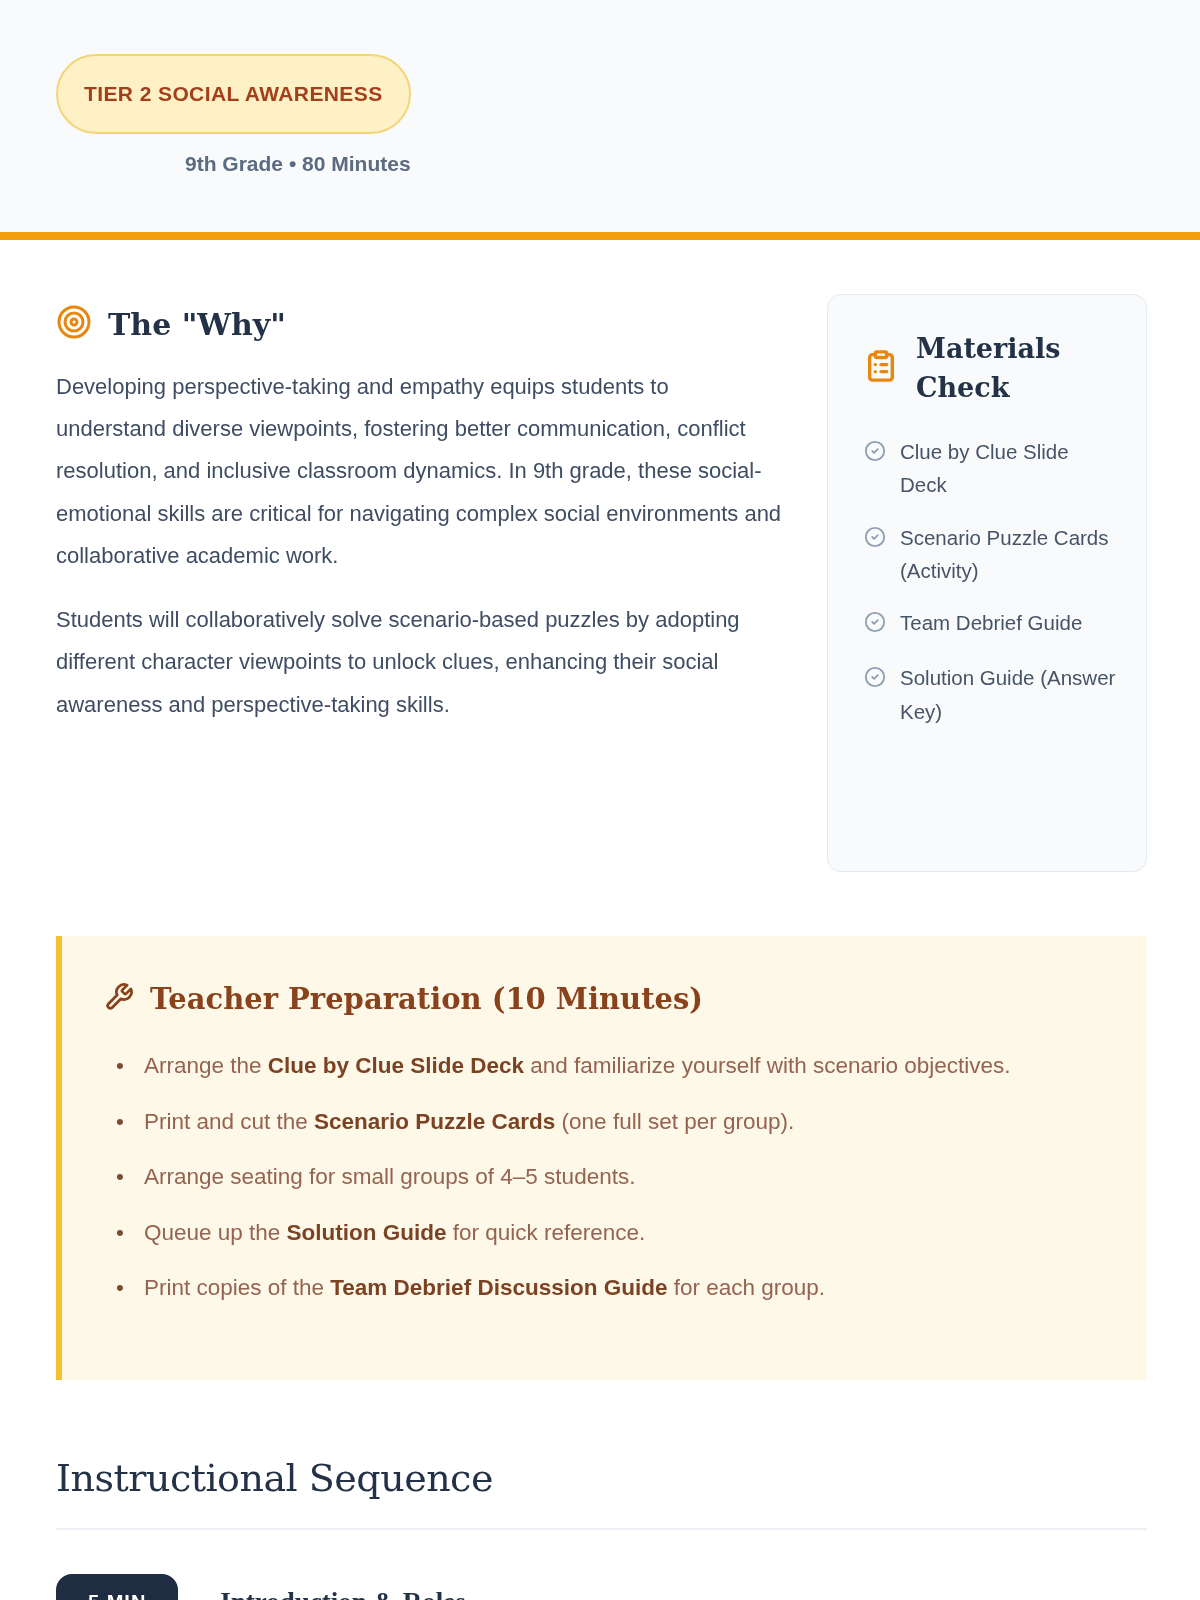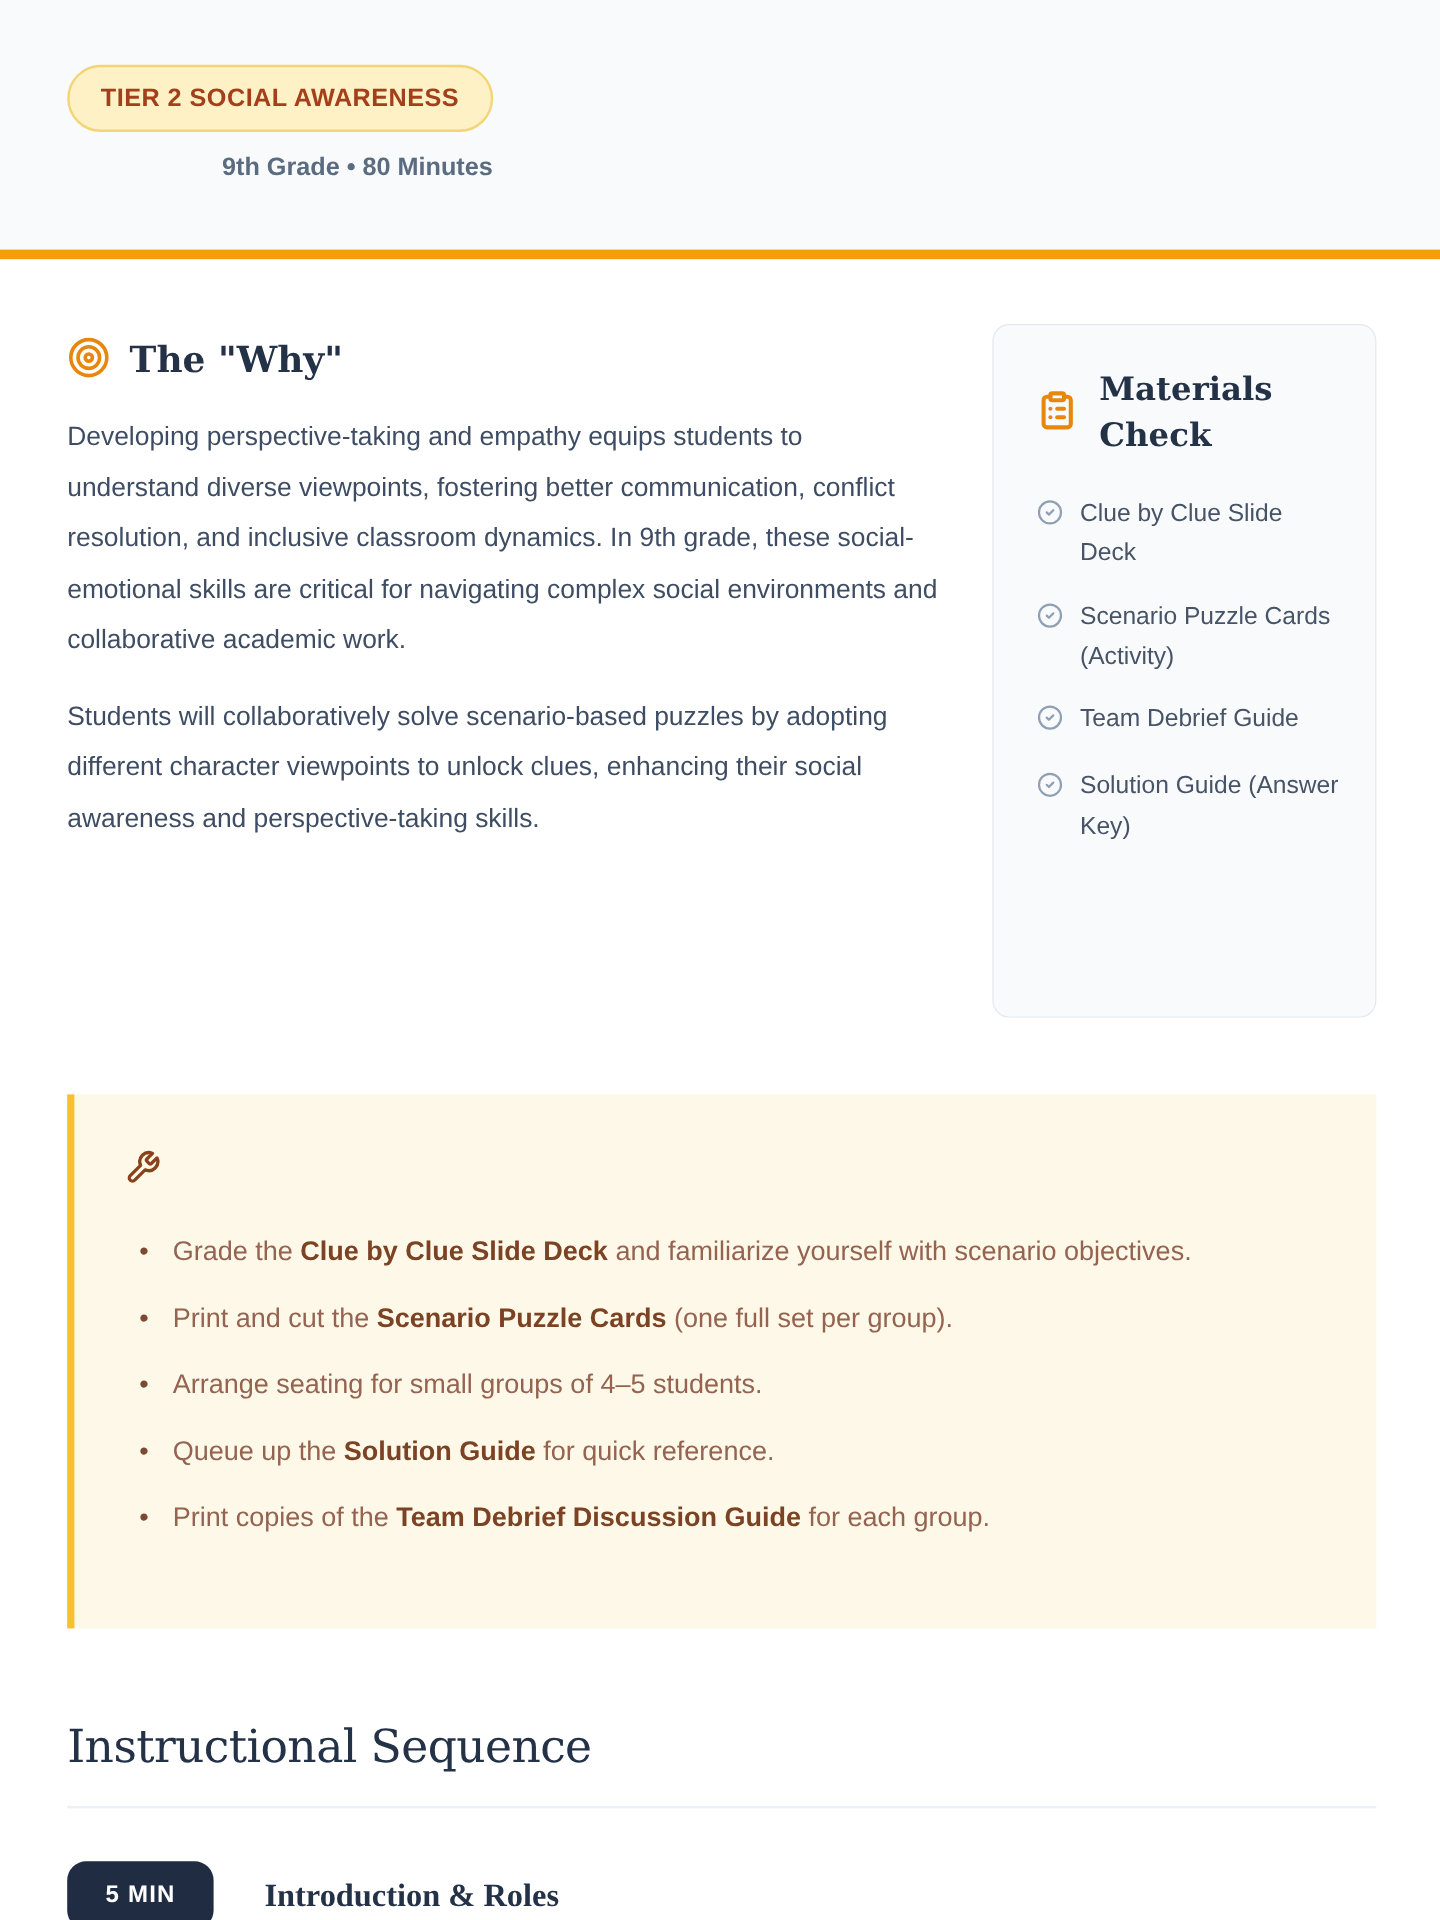--- a/index.html
+++ b/index.html
@@ -43,21 +43,21 @@
     font-weight:700;font-size:53px;letter-spacing:-1px;
     color:var(--navy);line-height:1.1;
   }
   .subtitle{
     margin-top:18px;font-style:italic;font-size:27px;color:#4c5b70;
   }
   .header-right{display:flex;flex-direction:column;align-items:flex-end;margin-top:4px;}
   .badge{
     background:var(--badge-bg);border:2px solid var(--badge-border);
     color:var(--badge-text);font-weight:800;font-size:21px;letter-spacing:.4px;
-    padding:14px 26px;border-radius:999px;white-space:nowrap;
+    padding:26px 26px;border-radius:999px;white-space:nowrap;
   }
   .meta{margin-top:18px;font-size:21px;font-weight:700;color:var(--slate-meta);}
 
   
   main{padding:0 53px 0 56px;}
   .top-section{display:flex;gap:45px;margin-top:54px;align-items:flex-start;}
   .left-col{flex:1;min-width:0;}
   .section-head{display:flex;align-items:center;gap:16px;margin-top:10px;}
   .section-head h2{
     font-family:"DejaVu Serif","Liberation Serif",serif;
@@ -205,23 +205,24 @@
     </aside>
   </div>
 
   <section class="prep-box">
     <div class="prep-head">
       <span>
         <svg width="30" height="30" viewBox="0 0 24 24" fill="none" stroke="#8a421c" stroke-width="2.2" stroke-linecap="round" stroke-linejoin="round">
           <path d="M14.7 6.3a1 1 0 0 0 0 1.4l1.6 1.6a1 1 0 0 0 1.4 0l3.77-3.77a6 6 0 0 1-7.94 7.94l-6.91 6.91a2.12 2.12 0 0 1-3-3l6.91-6.91a6 6 0 0 1 7.94-7.94l-3.76 3.76z"></path>
         </svg>
       </span>
+      <h2>Teacher Preparation (10 Minutes)</h2>
     </div>
     <ul class="prep-list">
-      <li><span class="bullet-dot">•</span><span>Grade the </span><b>Clue by Clue Slide Deck</b><span> and familiarize yourself with scenario objectives.</span></li>
+      <li><span class="bullet-dot">•</span><span>Arrange the </span><b>Clue by Clue Slide Deck</b><span> and familiarize yourself with scenario objectives.</span></li>
       <li><span class="bullet-dot">•</span><span>Print and cut the </span><b>Scenario Puzzle Cards</b><span> (one full set per group).</span></li>
       <li><span class="bullet-dot">•</span><span>Arrange seating for small groups of 4–5 students.</span><b></b><span></span></li>
       <li><span class="bullet-dot">•</span><span>Queue up the </span><b>Solution Guide</b><span> for quick reference.</span></li>
       <li><span class="bullet-dot">•</span><span>Print copies of the </span><b>Team Debrief Discussion Guide</b><span> for each group.</span></li>
     </ul>
   </section>
 
   <h2 class="seq-heading">Instructional Sequence</h2>
   <hr class="seq-rule">
 

